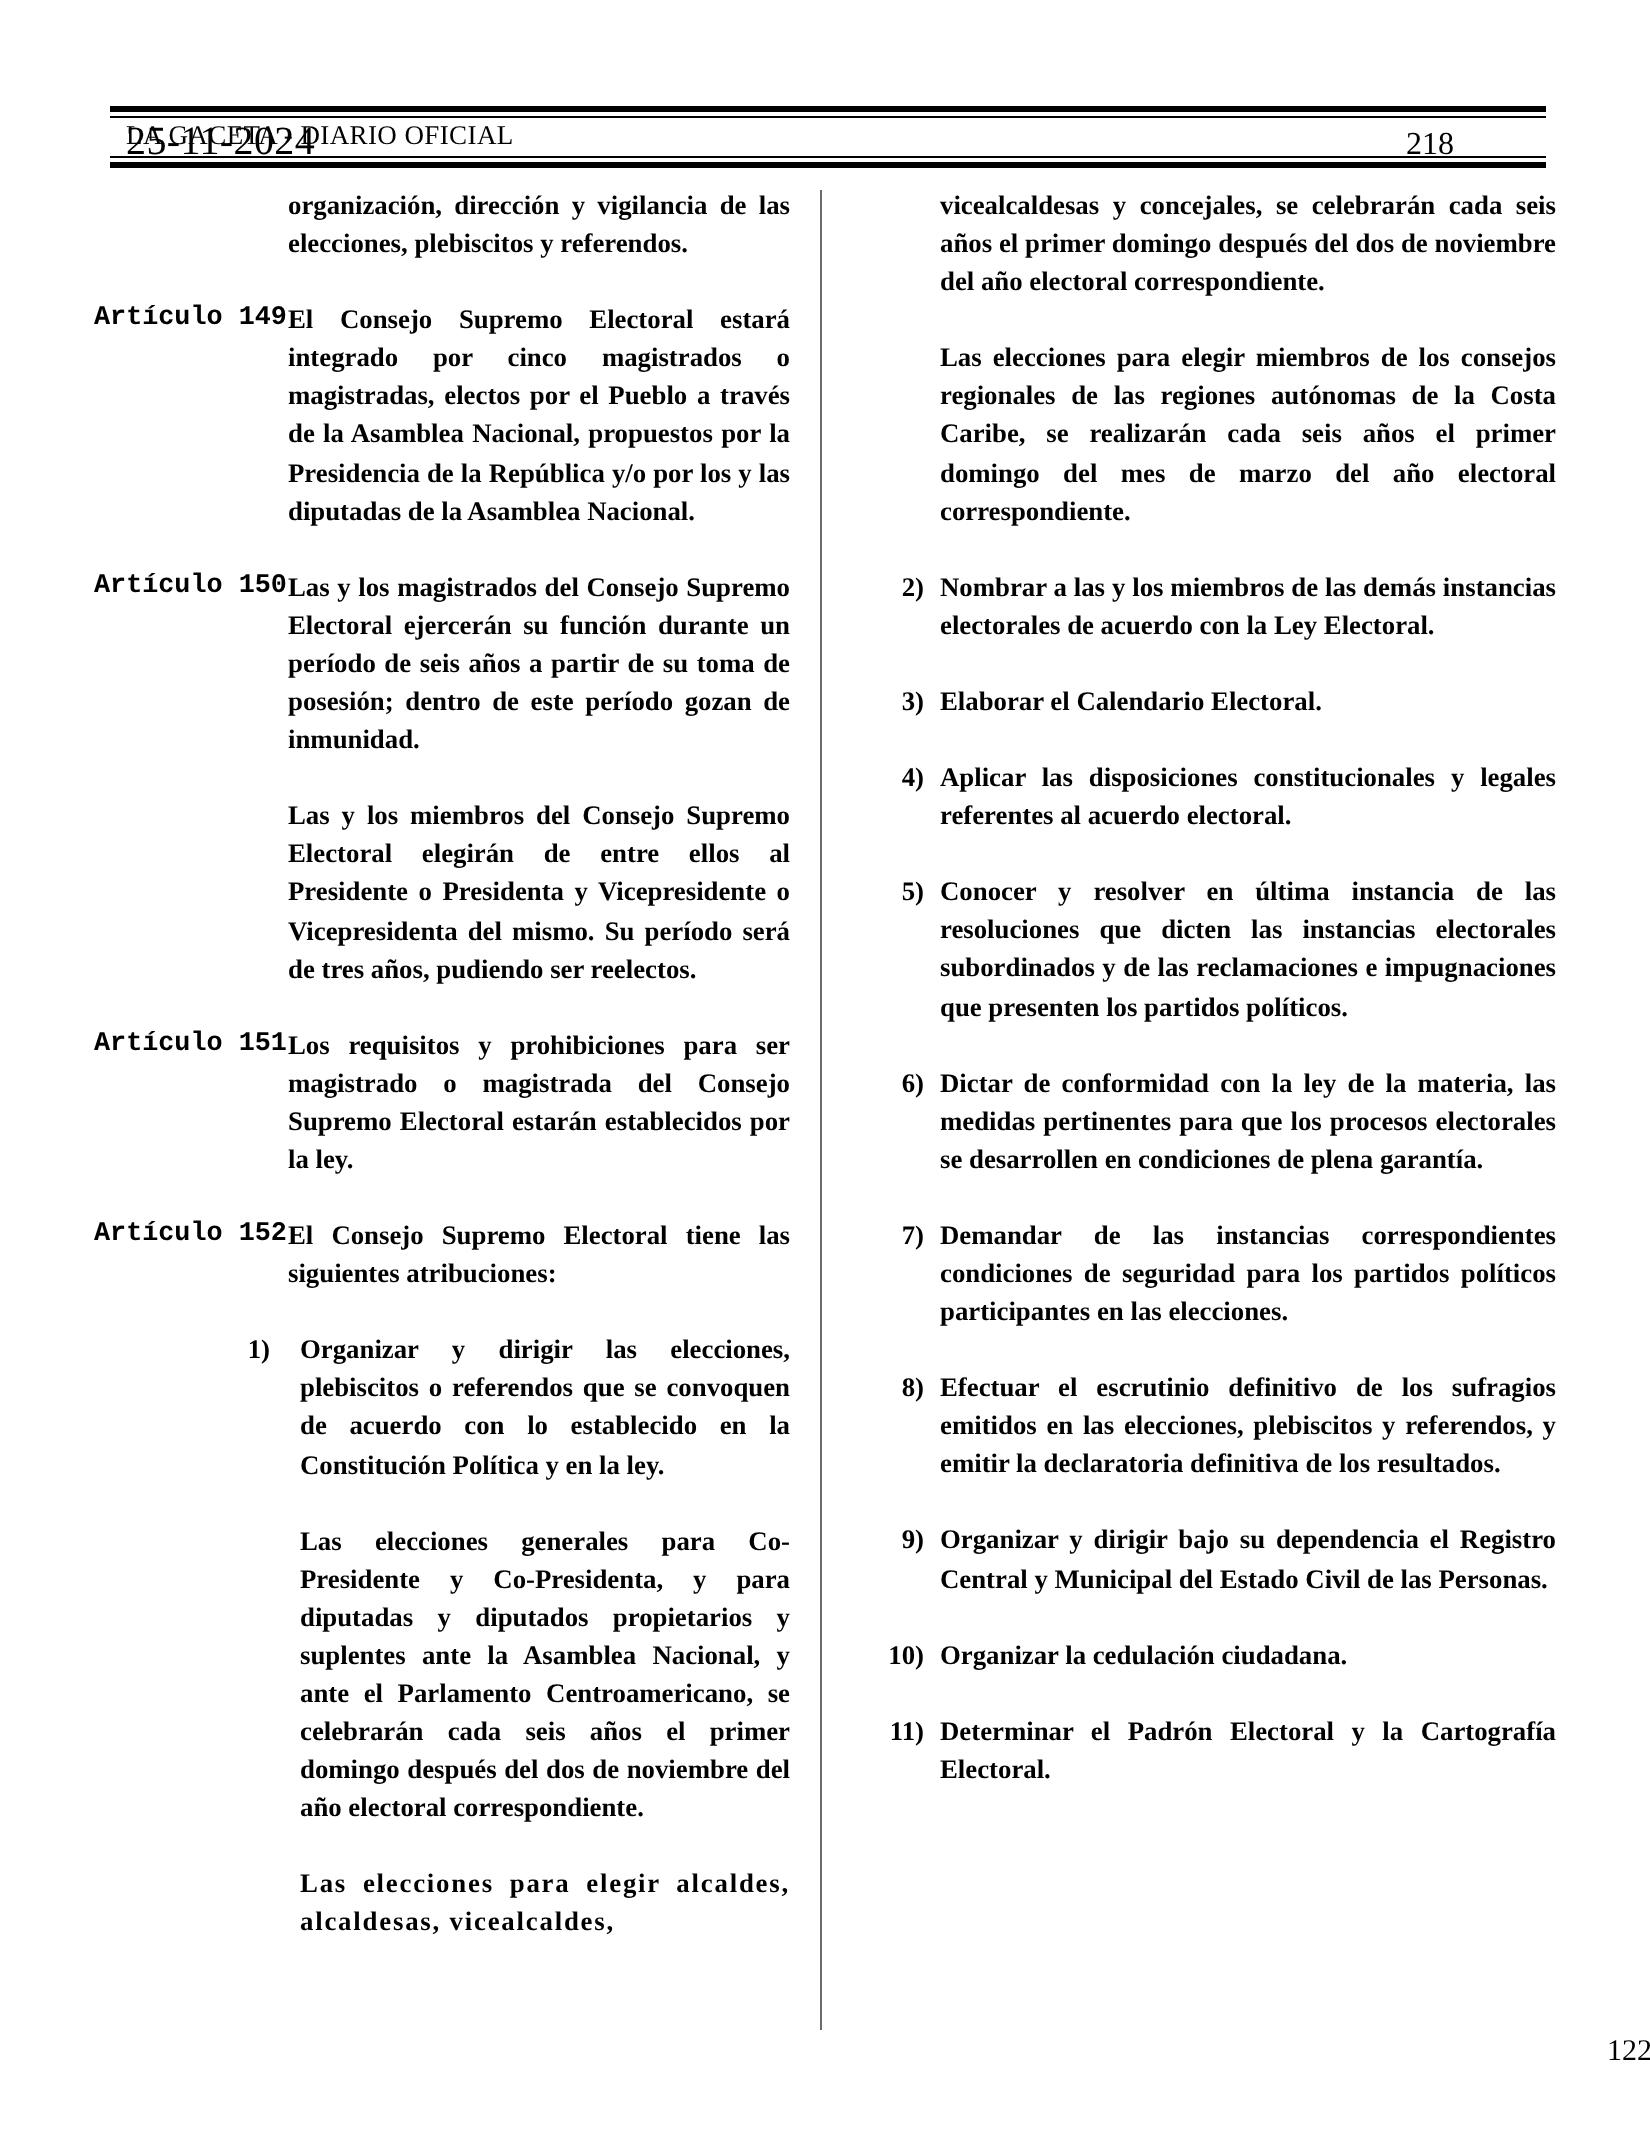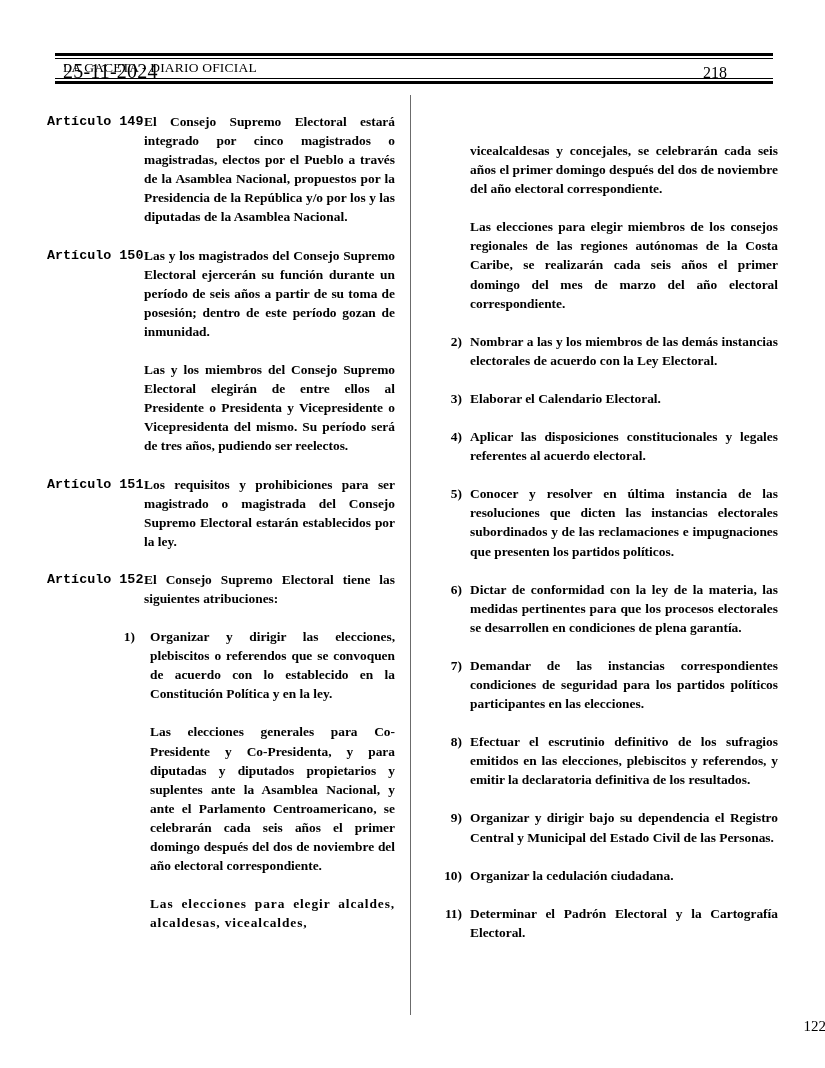--- a/index.html
+++ b/index.html
@@ -174,21 +174,20 @@
   }
   .rli.wide .marker {
     left: -6px;
     width: 38px;
   }
 
   
   .rp {
     padding-left: 40px;
     text-align: justify;
-    margin-top: 48px;
   }
   .rp-spaced { margin-top: 19px; }
   .loose { letter-spacing: 0.9px; }
 
   
   .footer {
     position: absolute;
     left: 16px;
     top: 1018px;
     width: 825px;
@@ -219,20 +218,21 @@
     <div class="rule-gap-2"></div>
     <div class="rule-thick"></div>
   </div>
 
   <div class="body-area">
 
     <div class="col-divider"></div>
 
     <div class="col col-left">
 
+      <div class="indent-body">organización, dirección y vigilancia de las elecciones, plebiscitos y referendos.</div>
 
       <div class="article">
         <span class="label">Artículo 149</span>
         <span>El Consejo Supremo Electoral estará integrado por cinco magistrados o magistradas, electos por el Pueblo a través de la Asamblea Nacional, propuestos por la Presidencia de la República y/o por los y las diputadas de la Asamblea Nacional.</span>
       </div>
 
       <div class="article">
         <span class="label">Artículo 150</span>
         <span>Las y los magistrados del Consejo Supremo Electoral ejercerán su función durante un período de seis años a partir de su toma de posesión; dentro de este período gozan de inmunidad.</span>
       </div>

